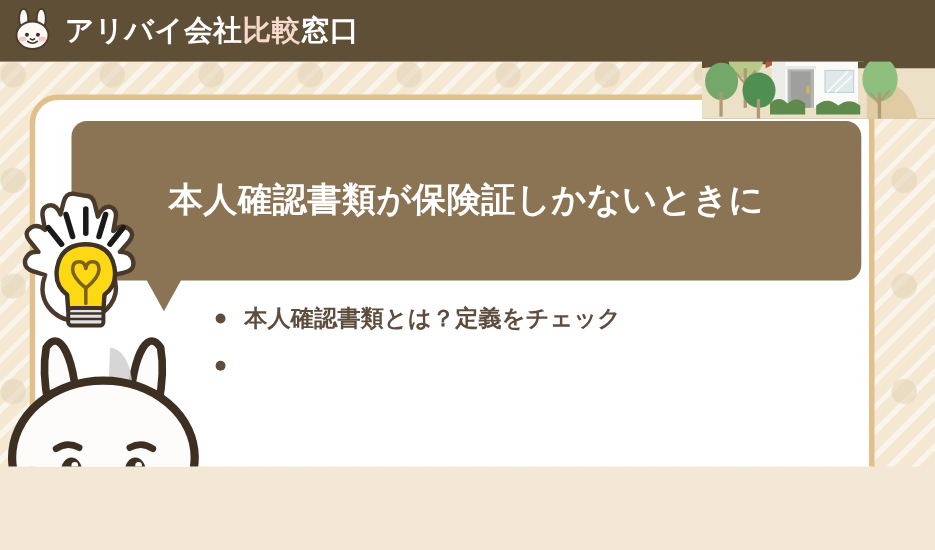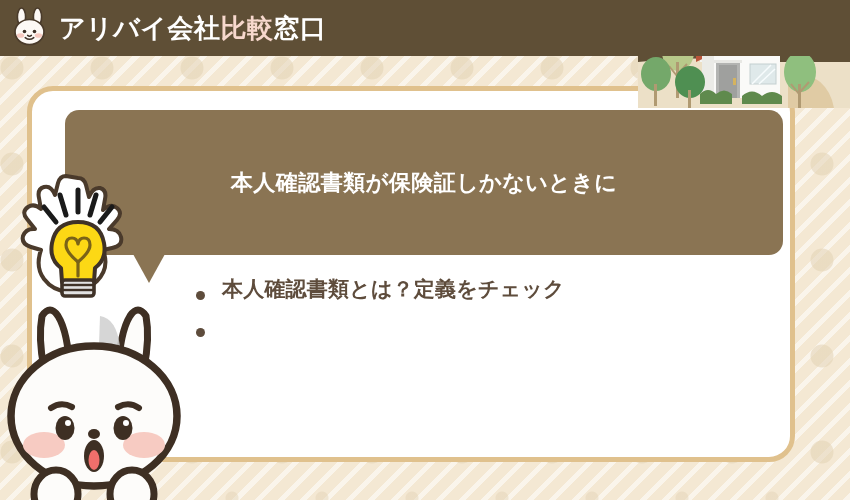--- a/index.html
+++ b/index.html
@@ -1,21 +1,21 @@
 <!DOCTYPE html>
 <html><head>
 <meta charset="utf-8">
 <style>
   html,body{margin:0;padding:0;}
   body{
     width:850px;height:500px;overflow:hidden;
     font-family:"DejaVu Sans","Liberation Sans",sans-serif;
     background:#f3e8d5;
   }
-  #stage{position:relative;width:850px;height:500px;overflow:hidden;background:#f4e9d6;}
+  #stage{position:relative;width:850px;height:424px;overflow:hidden;background:#f4e9d6;}
 
   
   .bg-stripes{
     position:absolute;left:0;top:56px;width:850px;height:444px;
     background:
       repeating-linear-gradient(-45deg,
         rgba(255,255,255,0.55) 0px, rgba(255,255,255,0.55) 5px,
         rgba(0,0,0,0) 5px, rgba(0,0,0,0) 16px),
       #f4e8d3;
   }
@@ -56,31 +56,31 @@
     position:absolute;left:65px;top:110px;width:718px;height:145px;
     background:#8a7453;border-radius:14px;z-index:25;
     display:flex;align-items:center;justify-content:center;
   }
   .bubble-tail{
     position:absolute;left:133px;top:254px;width:0;height:0;
     border-left:16px solid transparent;border-right:16px solid transparent;
     border-top:29px solid #8a7453;z-index:25;
   }
   .bubble-title{
-    color:#ffffff;font-size:22px;font-weight:bold;line-height:1.33;
+    color:#ffffff;font-size:31px;font-weight:bold;line-height:1.33;
     text-align:center;letter-spacing:.5px;padding:0 14px;
   }
   .bubble-title .ln{display:block;}
 
   
   .bullets{
     position:absolute;left:196px;top:272px;width:560px;z-index:26;
   }
   .bullet{
-    display:flex;align-items:center;margin-bottom:8px;
+    display:flex;align-items:flex-start;margin-bottom:8px;
   }
   .bullet-dot{
     flex:none;width:9px;height:9px;border-radius:50%;background:#5e4c3c;
     margin-top:13px;margin-right:17px;
   }
   .bullet-text{
     color:#5e4c3c;font-size:21px;font-weight:bold;line-height:1.66;
     letter-spacing:.2px;
   }
 

